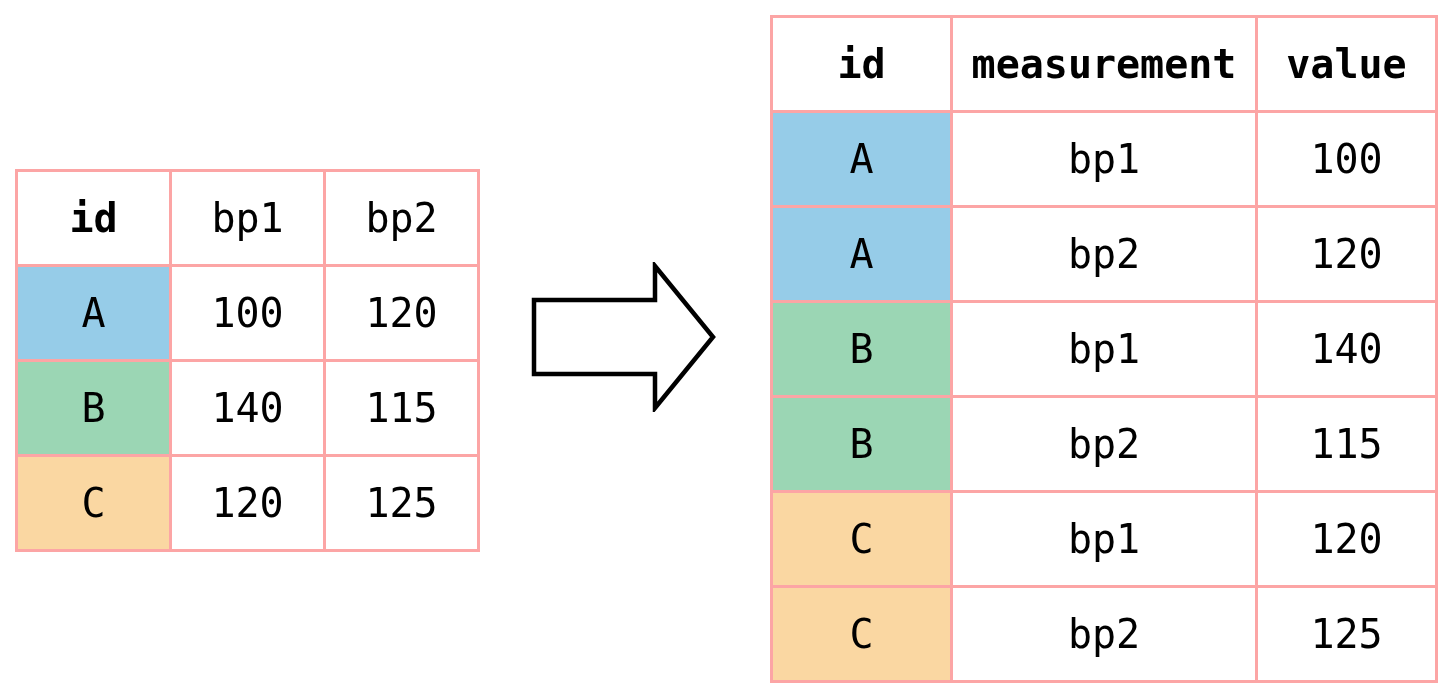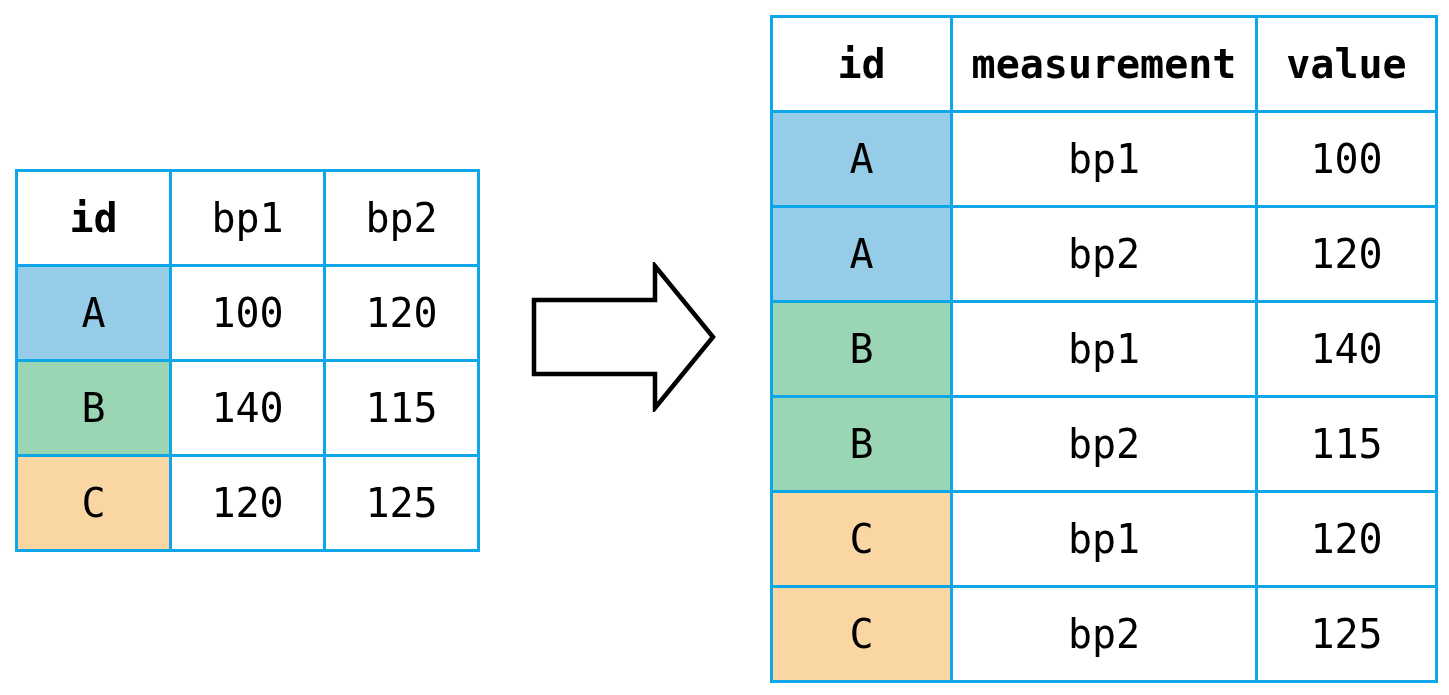--- a/index.html
+++ b/index.html
@@ -16,21 +16,21 @@
     color: #000000;
     overflow: hidden;
   }
   table.tbl {
     position: absolute;
     border-collapse: collapse;
     table-layout: fixed;
     background: #ffffff;
   }
   table.tbl td {
-    border: 3px solid #0ea5e9;
+    border: 3px solid #fca5a5;
     text-align: center;
     vertical-align: middle;
     font-size: 40px;
     padding: 0;
     overflow: hidden;
   }
   table.tbl td.bold {
     font-weight: bold;
   }
   table.wide {

